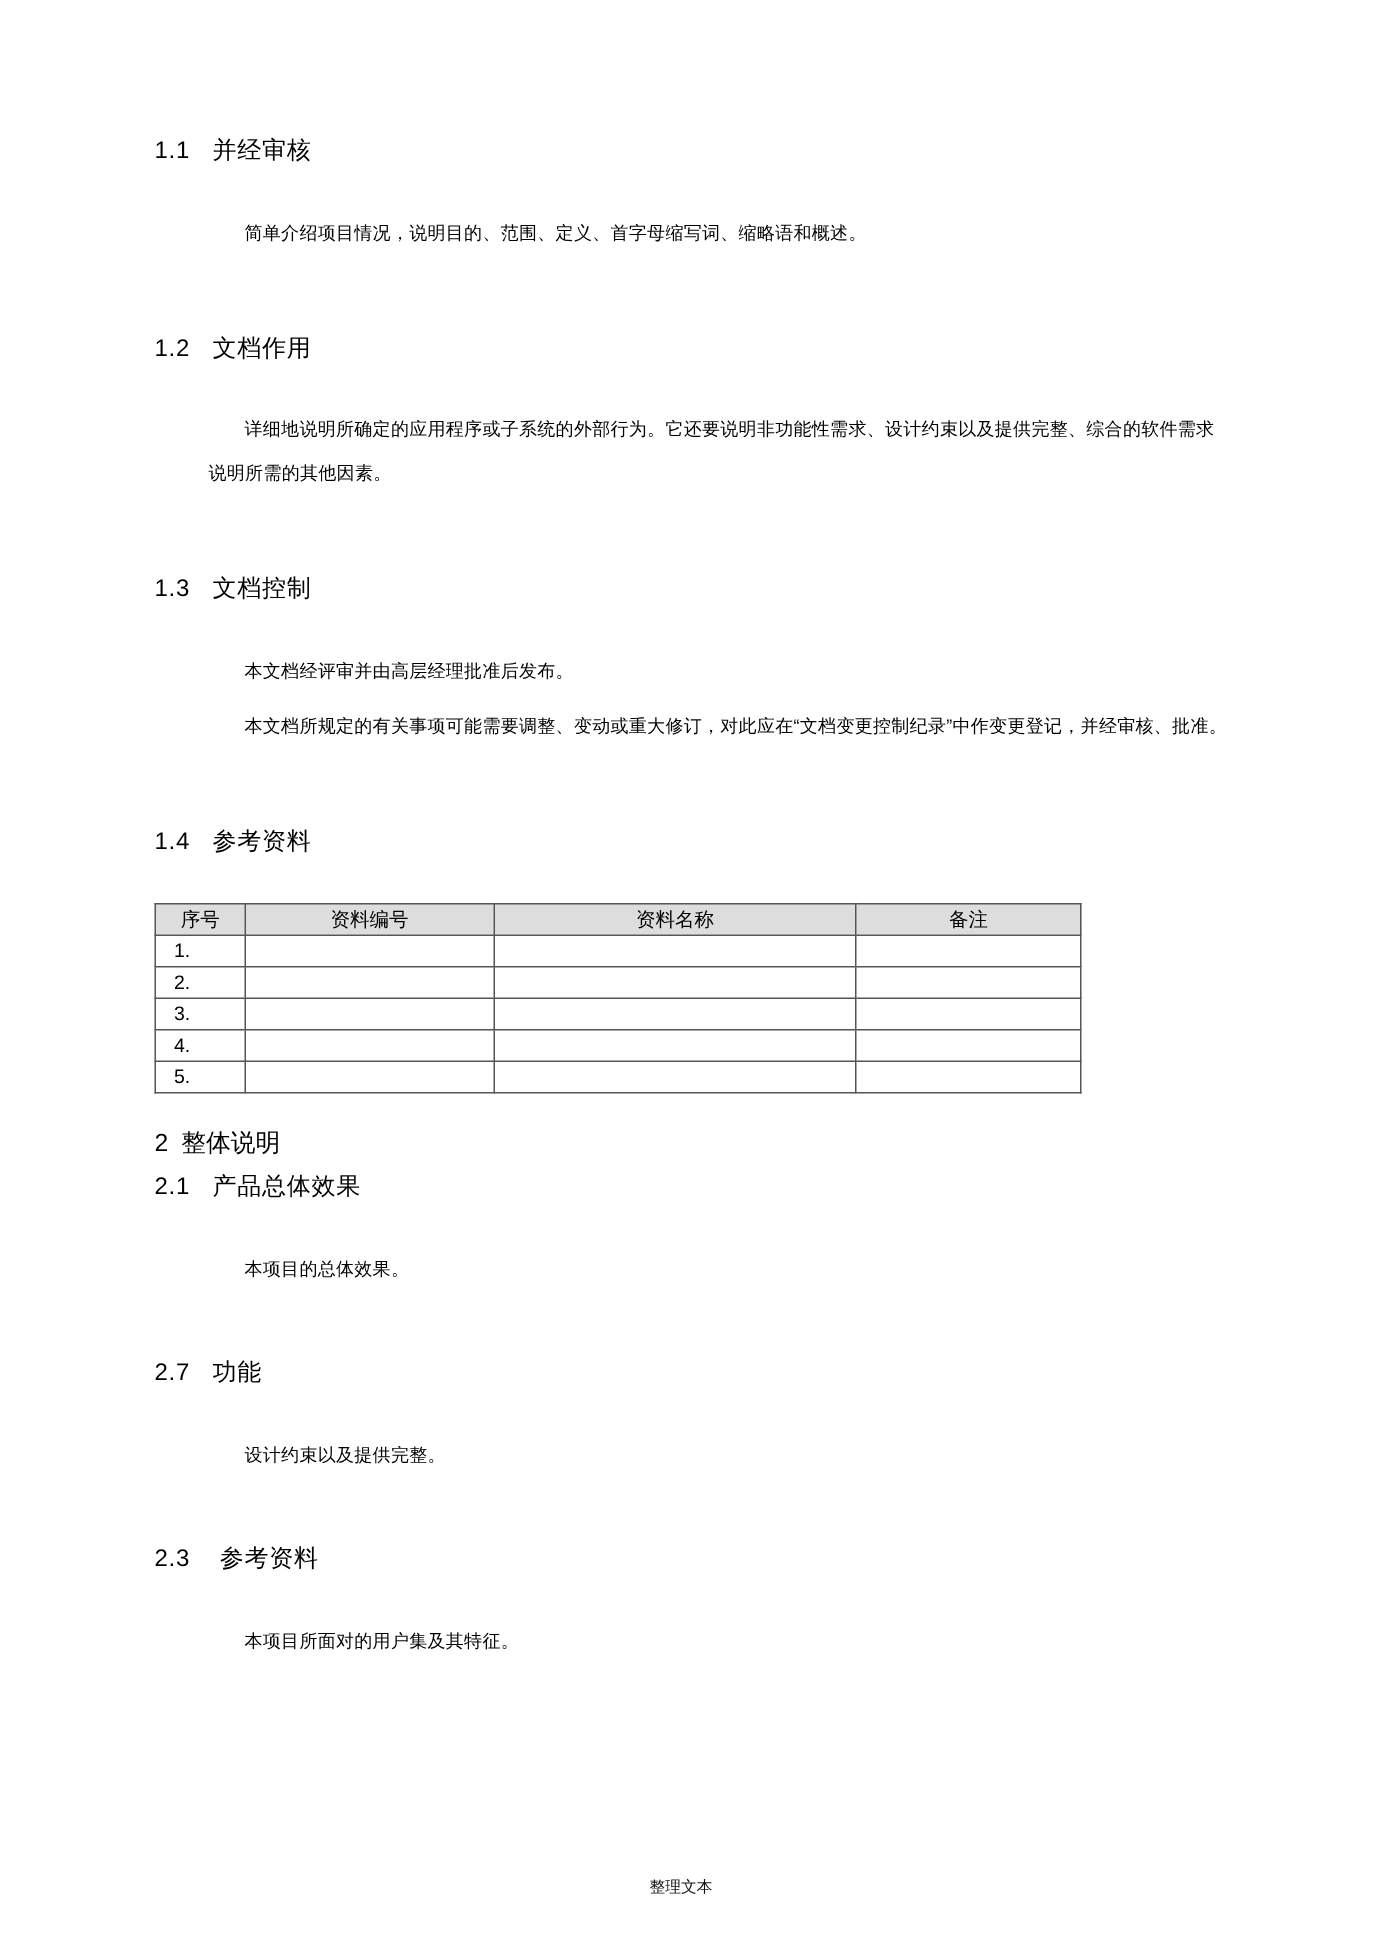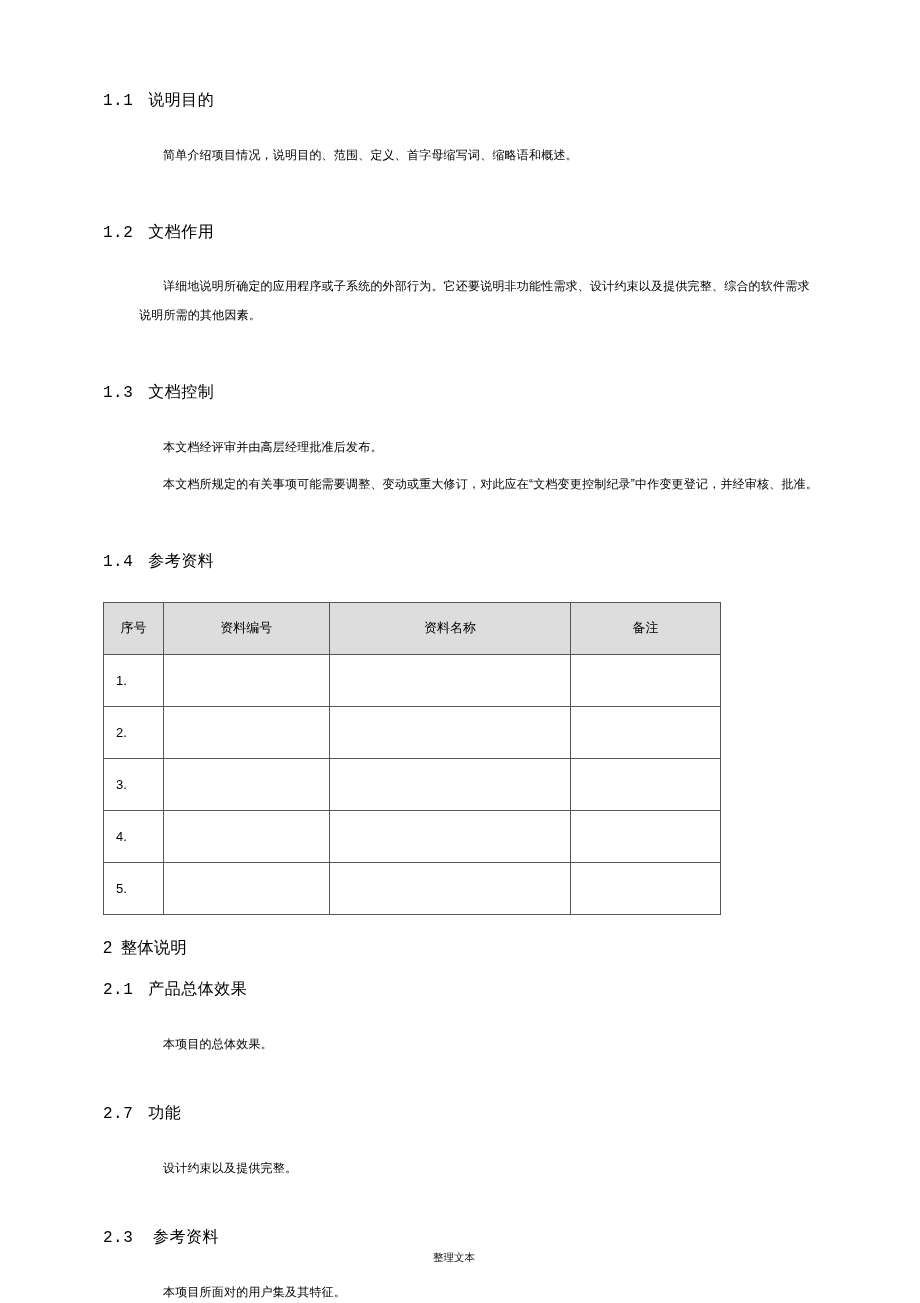--- a/index.html
+++ b/index.html
@@ -12,48 +12,48 @@
   position: relative;
   padding: 90px 100px 0 103px;
 }
 .section-h {
   font-size: 16px;
   font-weight: 400;
   margin-top: 22px;
   margin-bottom: 30px;
   letter-spacing: 0.5px;
 }
-.section-h .num { font-family: Liberation Mono, monospace; }
+.section-h .num { font-family: Liberation Sans, sans-serif; }
 .section-h.first { margin-top: 0; }
 .body-text {
   font-size: 12px;
   line-height: 2.4;
   padding-left: 60px;
   text-indent: 0;
   margin-bottom: 8px;
   letter-spacing: 0.2px;
 }
 .body-text.indent2 { text-indent: 2em; padding-left: 36px; font-family: Liberation Mono, monospace; }
 .big-h {
   font-size: 16.5px;
   font-weight: 400;
   margin-top: 20px;
-  margin-bottom: 20px;
+  margin-bottom: 8px;
 }
 .big-h .num { font-family: Arial, sans-serif; margin-right: 4px; }
 table.ref {
   width: 618px;
   border-collapse: collapse;
   margin-left: 0;
   margin-top: 8px;
   margin-bottom: 22px;
 }
 table.ref th, table.ref td {
   border: 1px solid #555;
-  height: 52px;
+  height: 21px;
   font-size: 13px;
   font-weight: 400;
   text-align: center;
   vertical-align: middle;
 }
 table.ref th { background: #ddd; }
 table.ref td.rownum { text-align: left; padding-left: 12px; width: 60px; font-family: Arial, sans-serif; }
 table.ref col.c1 { width: 60px; }
 table.ref col.c2 { width: 166px; }
 table.ref col.c3 { width: 242px; }
@@ -68,21 +68,21 @@
   font-size: 10.5px;
   color: #111;
 }
 </style>
 </head>
 <body>
 
 <div class="section-h first">
   <span class="num">1.1</span>
   <span>&nbsp;</span>
-  <span>说明目的</span>
+  <span>并经审核</span>
 </div>
 <p class="body-text">简单介绍项目情况，说明目的、范围、定义、首字母缩写词、缩略语和概述。</p>
 <div class="gap-lg"></div>
 
 <div class="section-h">
   <span class="num">1.2</span>
   <span>&nbsp;</span>
   <span>文档作用</span>
 </div>
 <p class="body-text indent2">详细地说明所确定的应用程序或子系统的外部行为。它还要说明非功能性需求、设计约束以及提供完整、综合的软件需求说明所需的其他因素。</p>

